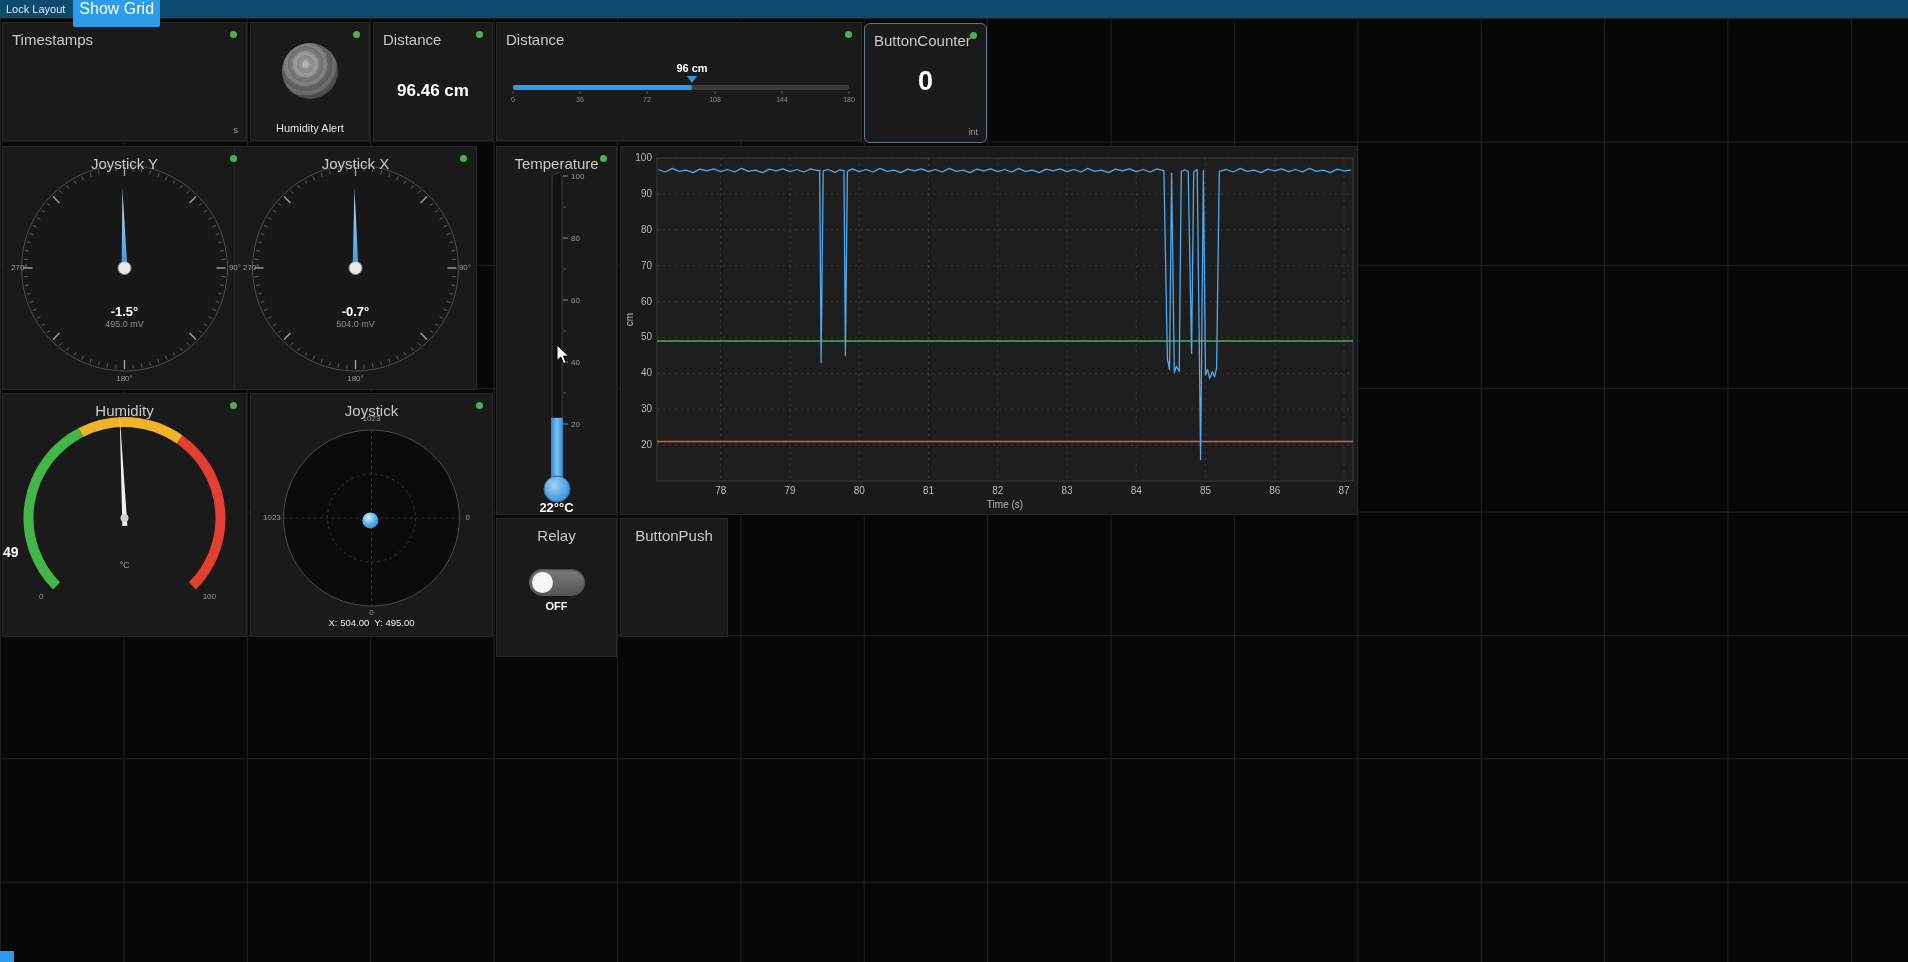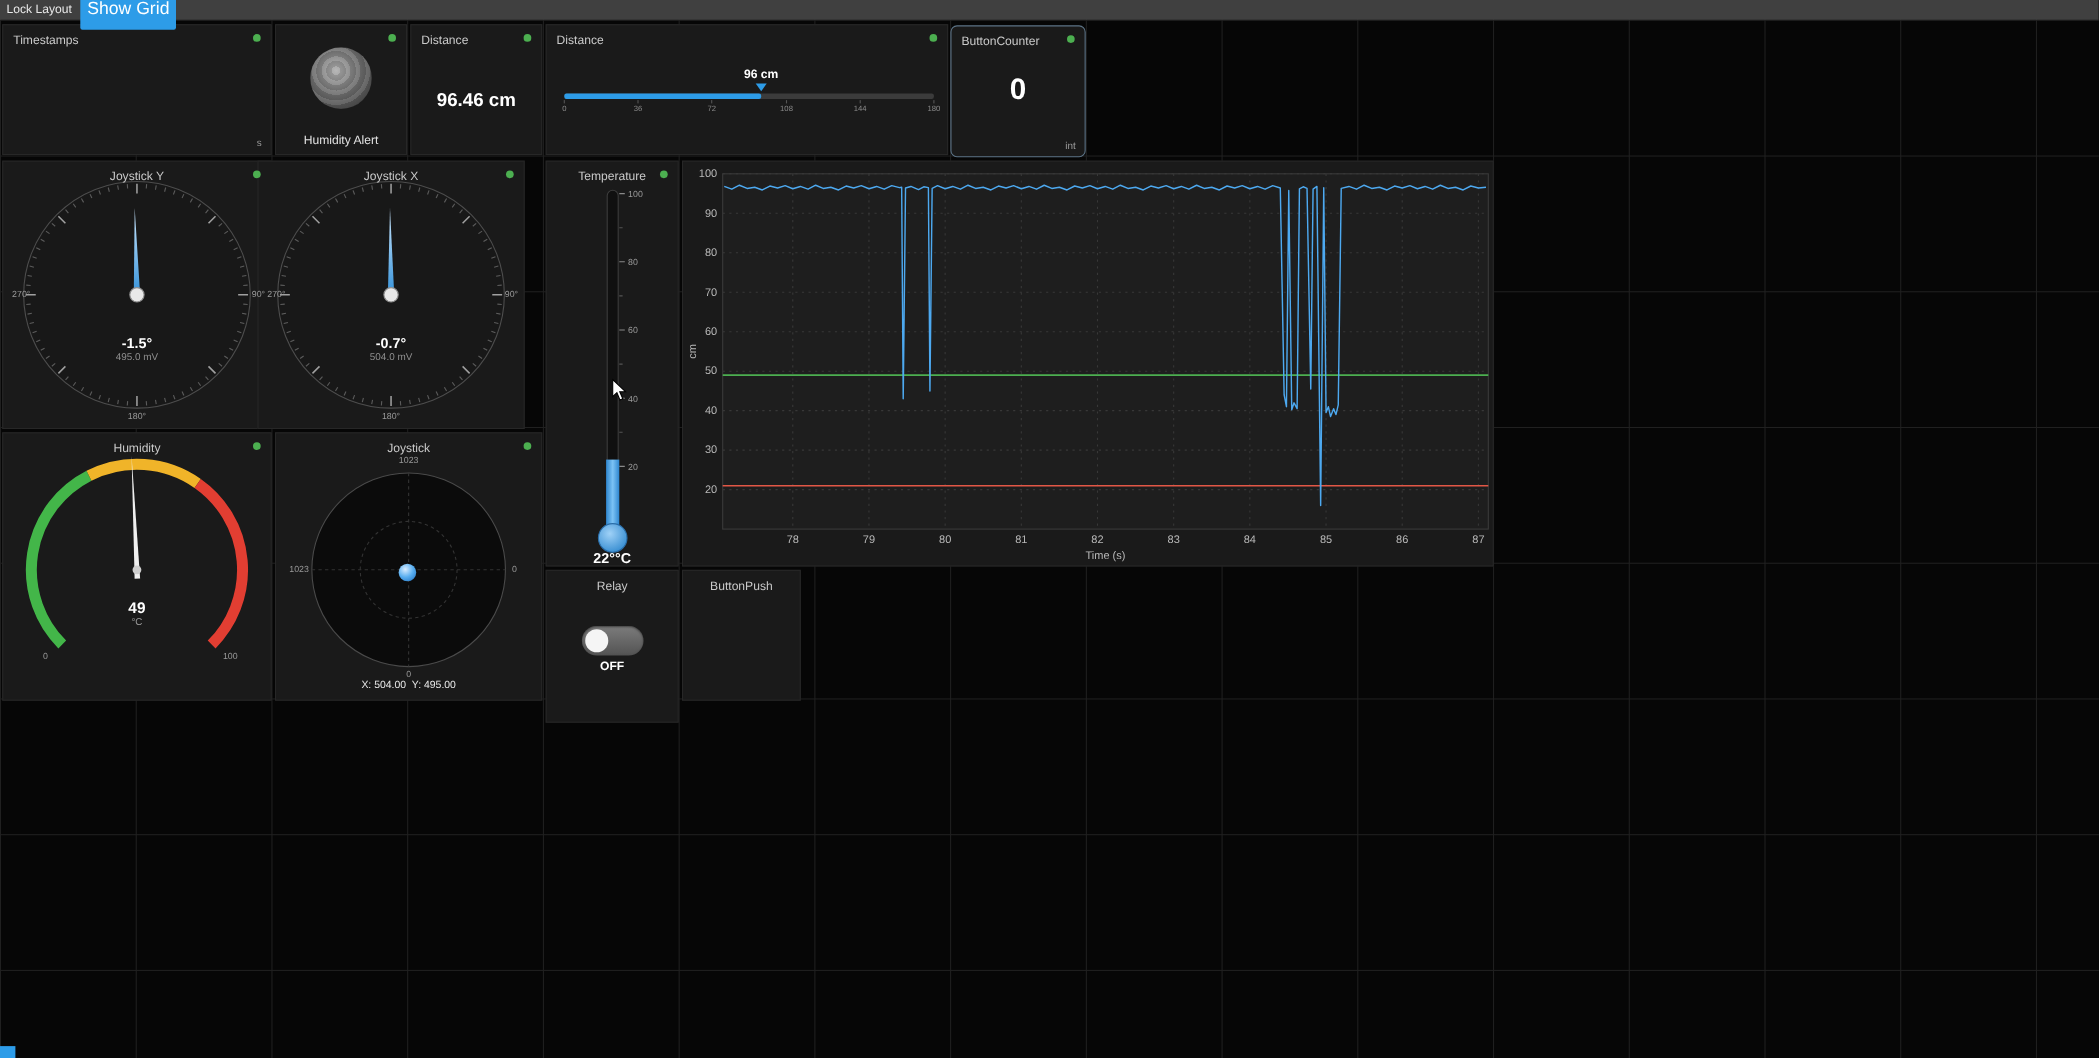--- a/index.html
+++ b/index.html
@@ -7,26 +7,26 @@
     width:1908px;height:962px;position:relative;overflow:hidden;
     font-family:"Liberation Sans",sans-serif;
     background-color:#060606;
     background-image:
       linear-gradient(to right,#202020 1px,transparent 1px),
       linear-gradient(to bottom,#202020 1px,transparent 1px);
     background-size:123.4px 123.4px;
     background-position:0 18px;
   }
   svg{font-family:"Liberation Sans",sans-serif}
-  .topbar{position:absolute;left:0;top:0;right:0;height:18px;background:#404040;display:flex;align-items:center;gap:8px;padding-left:6px;font-size:11px;color:#e8e8e8;z-index:5}
+  .topbar{position:absolute;left:0;top:0;right:0;height:18px;background:#0c4a6e;display:flex;align-items:center;gap:8px;padding-left:6px;font-size:11px;color:#e8e8e8;z-index:5}
   .showgrid{background:var(--accent,#2d9ce8);color:#fff;font-size:16px;padding:12px 6px;border-radius:2px;line-height:12px}
   .panel{position:absolute;background:#1a1a1a;border:1px solid #272727;box-sizing:border-box;overflow:hidden}
   .panel.selected{border:1px solid #5c7386;border-radius:6px}
   .dot{position:absolute;top:8px;right:9px;width:7px;height:7px;border-radius:50%;background:var(--ok_dot,#4caf50);z-index:3}
-  .w-title{position:absolute;top:8px;left:9px;font-size:11px;color:#c9c9c9;white-space:nowrap;z-index:2}
+  .w-title{position:absolute;top:8px;left:9px;font-size:15px;color:#c9c9c9;white-space:nowrap;z-index:2}
   .w-title.tc{left:0;right:0;text-align:center}
   .big-value{position:absolute;left:0;right:0;top:50%;transform:translateY(-55%);text-align:center;font-size:27px;font-weight:bold;color:#fff}
   .mid-value{position:absolute;left:0;right:0;top:58%;transform:translateY(-50%);text-align:center;font-size:17px;font-weight:bold;color:#fff}
   .unit{position:absolute;right:8px;bottom:5px;font-size:9px;color:#9a9a9a}
   .fill-abs{position:absolute;inset:0}
   
   .sphere{position:absolute;left:50%;top:48px;transform:translate(-50%,-50%);width:56px;height:56px;border-radius:50%;
     background:
       repeating-radial-gradient(circle at 42% 38%, rgba(255,255,255,0.07) 0 4px, rgba(0,0,0,0.10) 4px 9px),
       radial-gradient(circle at 42% 38%, #b2b2b2 0%, #949494 20%, #757575 42%, #5a5a5a 65%, #404040 90%);}
@@ -41,21 +41,21 @@
   
   .dial-l{position:absolute;font-size:8px;color:#9a9a9a;z-index:2}
   .d-left{left:8px;top:116px}
   .d-right{right:5px;top:116px}
   .d-bottom{left:0;right:0;top:227px;text-align:center}
   .dial-value{position:absolute;left:0;right:0;top:157px;text-align:center;font-size:13px;font-weight:bold;color:#ffffff;z-index:2}
   .dial-sub{position:absolute;left:0;right:0;top:172px;text-align:center;font-size:9px;color:#8f8f8f;z-index:2}
   
   .thermo-value{position:absolute;left:0;right:0;top:353px;text-align:center;font-size:13px;font-weight:bold;color:#fff}
   
-  .gauge-value{position:absolute;left:0;right:0;top:150px;text-align:center;font-size:14px;font-weight:bold;color:#fff;z-index:2}
+  .gauge-value{position:absolute;left:0;right:0;top:150px;font-size:14px;font-weight:bold;color:#fff;z-index:2}
   .gauge-unit{position:absolute;left:0;right:0;top:166px;text-align:center;font-size:9px;color:#9a9a9a;z-index:2}
   .g-min{position:absolute;left:36px;top:198px;font-size:8px;color:#9a9a9a}
   .g-max{position:absolute;right:30px;top:198px;font-size:8px;color:#9a9a9a}
   
   .p-top{position:absolute;left:0;right:0;top:20px;text-align:center;font-size:8px;color:#9a9a9a}
   .p-left{position:absolute;left:12px;top:119px;font-size:8px;color:#9a9a9a}
   .p-right{position:absolute;right:22px;top:119px;font-size:8px;color:#9a9a9a}
   .p-bottom{position:absolute;left:0;right:0;top:214px;text-align:center;font-size:8px;color:#9a9a9a}
   .p-readout{position:absolute;left:0;right:0;top:223px;text-align:center;font-size:9.5px;color:#eaeaea;white-space:pre}
   

